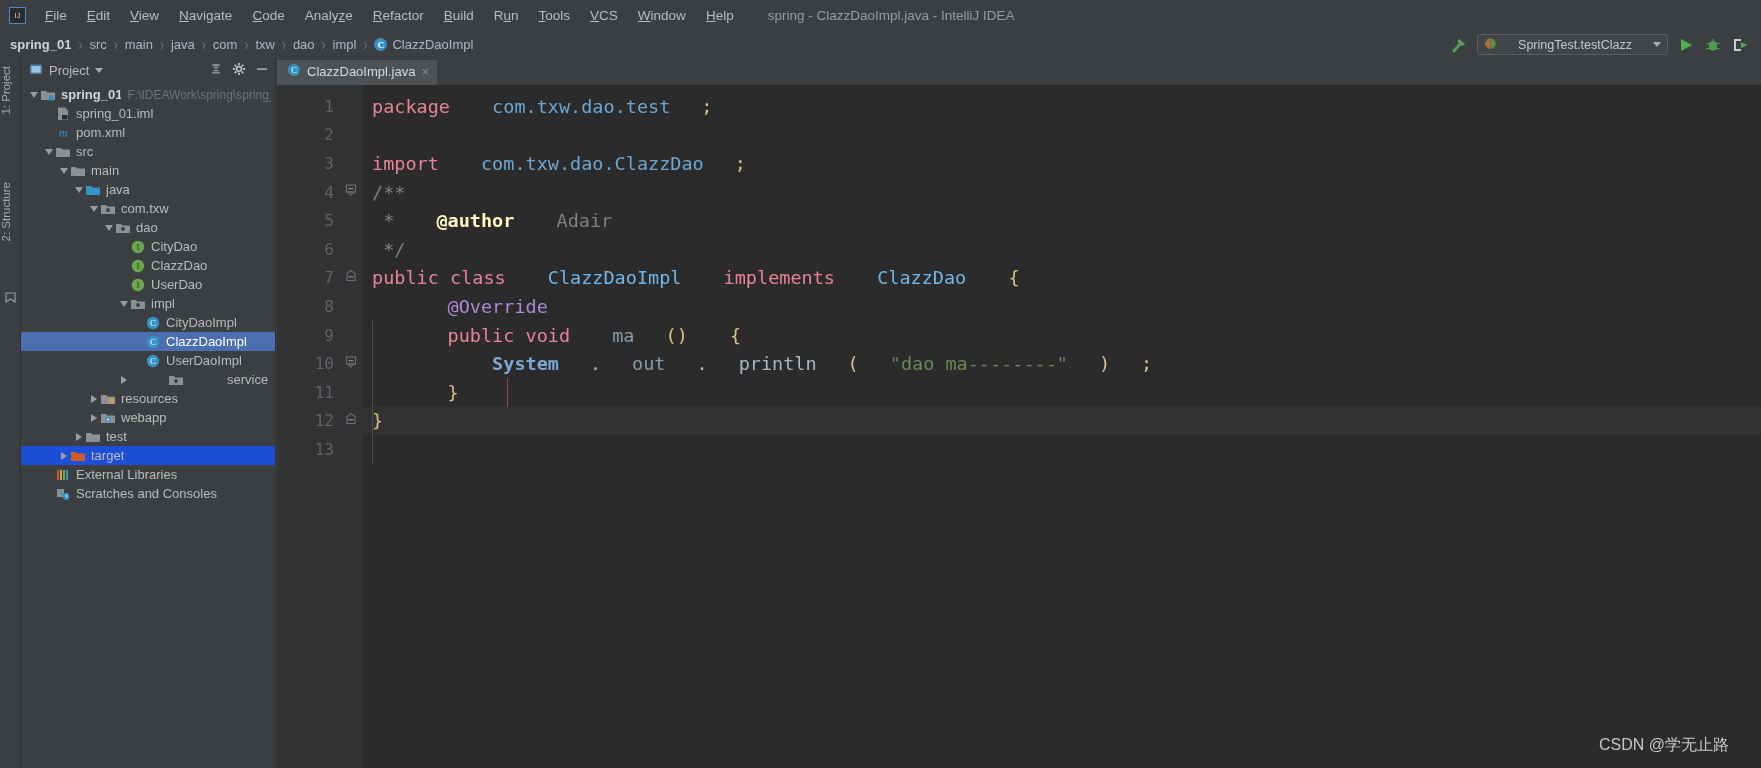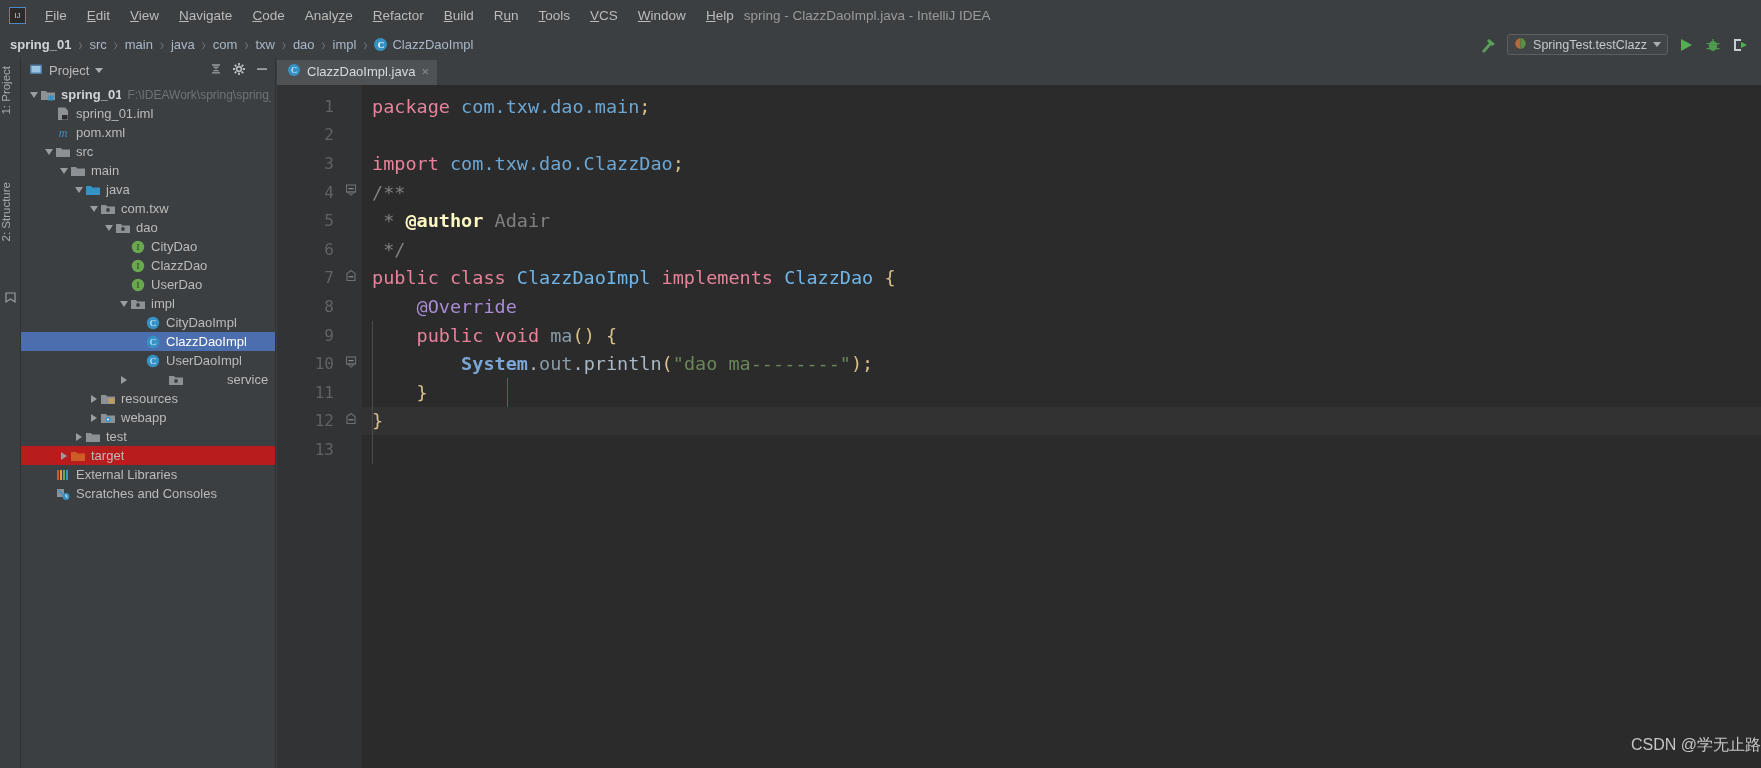--- a/index.html
+++ b/index.html
@@ -23,21 +23,21 @@
     display: flex; align-items: center; justify-content: center;
     font-size: 8px; color: #c8cdd2; font-family: "Liberation Sans", sans-serif;
     line-height: 1; flex-shrink: 0;
   }
   .menu-item {
     font-size: 13.5px; color: #bbbbbb; padding: 3px 10px;
     white-space: nowrap; cursor: default;
   }
   .menu-item u { text-decoration: underline; }
   #win-title {
-    font-size: 13.5px; color: #9a9a9a; white-space: nowrap;
+    font-size: 13.5px; color: #9a9a9a; margin-left: 24px; white-space: nowrap;
   }
 
   
   #navbar {
     position: absolute; top: 31px; left: 0; width: 1761px; height: 27px;
     background: #3c3f41;
     display: flex; align-items: center; padding-left: 10px;
   }
   .crumb {
     display: flex; align-items: center;
@@ -52,21 +52,21 @@
     background: #3592c4; color: #fff; font-size: 9px; font-weight: bold;
     display: inline-flex; align-items: center; justify-content: center;
     margin-right: 5px; font-family: "Liberation Serif", serif;
   }
   #navbar-right {
     margin-left: auto; display: flex; align-items: center; gap: 9px;
     padding-right: 12px;
   }
   #hammer-icon { width: 20px; height: 20px; }
   #runcfg {
-    display: flex; align-items: center; gap: 6px;
+    display: flex; align-items: center; gap: 21px;
     height: 21px; padding: 0 6px;
     border: 1px solid #5c5f61; border-radius: 3px; background: #424548;
   }
   #runcfg-label { font-size: 12.5px; color: #c5c9cd; white-space: nowrap; }
   .caret-down {
     width: 0; height: 0; border-left: 4px solid transparent;
     border-right: 4px solid transparent; border-top: 5px solid #aaaeb2;
   }
   .tb-icon { width: 18px; height: 18px; display: block; }
 
@@ -96,21 +96,21 @@
   #pp-header-right { margin-left: auto; display: flex; align-items: center; gap: 9px; }
   #tree {
     position: absolute; top: 25px; left: 0; right: 0; bottom: 0;
     background: #3c3f41; padding-top: 2px; overflow: hidden;
   }
   .trow {
     height: 19px; display: flex; align-items: center;
     font-size: 13px; color: #bbbbbb; white-space: nowrap; padding-right: 4px;
   }
   .trow.selected { background: #4b6eaf; color: #ffffff; }
-  .trow.marked { background: #b91c1c; }
+  .trow.marked { background: #1d4ed8; }
   .trow .ticon { width: 16px; height: 16px; flex-shrink: 0; margin-right: 5px; }
   .trow .tlabel { overflow: hidden; text-overflow: clip; }
   .trow .tlabel.bold { font-weight: bold; color: #d0d4d8; }
   .tpath { font-size: 12px; color: #6f7377; margin-left: 7px; overflow: hidden; }
   .arrow-r {
     width: 0; height: 0; border-top: 4.5px solid transparent;
     border-bottom: 4.5px solid transparent; border-left: 6px solid #9a9da0;
     margin: 0 3px 0 4px;
   }
   .arrow-d {
@@ -154,40 +154,40 @@
     padding-right: 6px; font-family: "DejaVu Sans Mono", monospace;
     font-size: 16px; color: #606366; position: relative;
   }
   .ln .gut-icons {
     position: absolute; right: -30px; display: flex; align-items: center; gap: 1px;
   }
   .fold { height: 28.6px; display: flex; align-items: center; justify-content: center; }
   .cl {
     height: 28.6px; display: flex; align-items: center;
     font-family: "DejaVu Sans Mono", monospace; font-size: 18.5px;
-    color: #a9b7c6; white-space: pre; padding-left: 10px;
+    color: #a9b7c6; white-space: pre; padding-left: 10px; gap: 31px;
   }
   .cl.hl { background: #323232; }
   .kw2 { color: #e8829b; }
   .ident { color: #6ca7d4; }
   .plain { color: #a9b7c6; }
   .cmt { color: #808080; }
   .cmt-tag { color: #fef9c3; font-weight: bold; }
   .str { color: #6a8759; }
   .anno { color: #a98bd6; }
   .method { color: #8a9ba8; }
   .brace { color: #d9c08c; }
   .semi { color: #d9c08c; }
   .cls-name { color: #70b6e8; }
   .sysname { color: #7ba7d6; font-weight: bold; }
   .indent-guide {
     position: absolute; width: 1px; background: #4b4b4b;
   }
   #watermark {
-    position: absolute; right: 0; bottom: 12px;
+    position: absolute; right: 32px; bottom: 12px;
     font-size: 16px; color: #c6c6c6; font-family: "Liberation Sans", sans-serif;
   }
 </style>
 </head>
 <body>
 
 <div id="menubar">
   <div id="ij-logo">
     <span>IJ</span>
   </div>
@@ -627,21 +627,21 @@
         <div class="fold"></div>
         <div class="fold">
           <span><svg viewBox="0 0 12 14" width="12" height="14">
               <path d="M6 1.5 L10 4.5 L10 11.5 L2 11.5 L2 4.5 Z" fill="none" stroke="#6d7073" stroke-width="1.1"></path>
               <rect x="3.5" y="7.3" width="5" height="1" fill="#9a9da0"></rect>
             </svg></span>
         </div>
         <div class="fold"></div>
       </div>
     <div id="codecol">
-        <div class="cl"><span class="kw2">package </span><span class="ident">com.txw.dao.main</span><span class="semi">;</span></div>
+        <div class="cl"><span class="kw2">package </span><span class="ident">com.txw.dao.test</span><span class="semi">;</span></div>
         <div class="cl"></div>
         <div class="cl"><span class="kw2">import </span><span class="ident">com.txw.dao.ClazzDao</span><span class="semi">;</span></div>
         <div class="cl"><span class="cmt">/**</span></div>
         <div class="cl"><span class="cmt"> * </span><span class="cmt-tag">@author</span><span class="cmt"> Adair</span></div>
         <div class="cl"><span class="cmt"> */</span></div>
         <div class="cl"><span class="kw2">public class </span><span class="cls-name">ClazzDaoImpl </span><span class="kw2">implements </span><span class="cls-name">ClazzDao </span><span class="brace">{</span></div>
         <div class="cl"><span class="plain">    </span><span class="anno">@Override</span></div>
         <div class="cl"><span class="plain">    </span><span class="kw2">public void </span><span class="method">ma</span><span class="brace">() </span><span class="brace">{</span></div>
         <div class="cl"><span class="plain">        </span><span class="sysname">System</span><span class="plain">.</span><span class="method">out</span><span class="plain">.</span><span class="plain">println</span><span class="brace">(</span><span class="str">"dao ma--------"</span><span class="brace">)</span><span class="semi">;</span></div>
         <div class="cl"><span class="plain">    </span><span class="brace">}</span></div>

